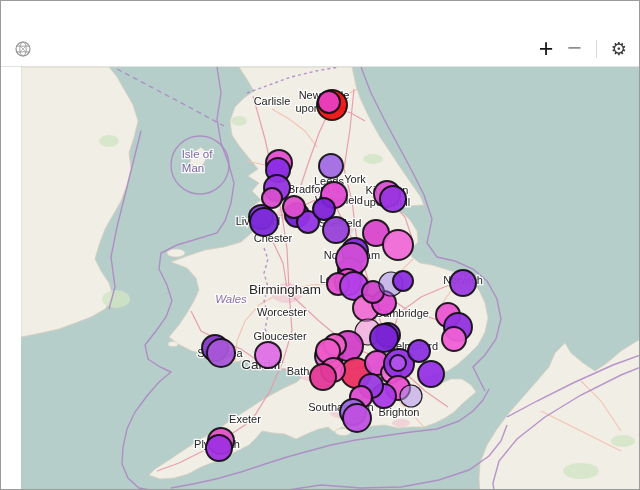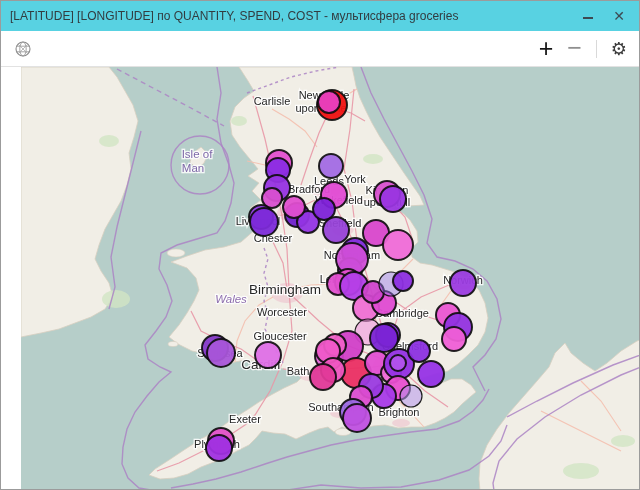--- a/index.html
+++ b/index.html
@@ -17,27 +17,20 @@
   .tb-divider{width:1px;height:18px;background:#d9d9d9;}
   .gear-btn{font-size:18px;color:#3c3c3c;cursor:pointer;line-height:1;}
   .map{position:absolute;left:0;top:66px;width:640px;height:424px;cursor:grab;padding-left:20px;}
   .map svg{display:block;}
   .map text{font-family:"Liberation Sans","DejaVu Sans",sans-serif;paint-order:stroke;stroke:#ffffff;stroke-width:2.6px;stroke-opacity:.85;}
 </style>
 </head>
 <body>
 
 <div class="window">
-  <div class="titlebar" style="background: rgb(88, 210, 226);">
-    <div class="title">[LATITUDE] [LONGITUDE] по QUANTITY, SPEND, COST - мультисфера groceries</div>
-    <div class="win-controls">
-      <div class="min-btn" title="Minimize"></div>
-      <div class="close-btn">✕</div>
-    </div>
-  </div>
 
   <div class="toolbar">
     <div class="globe-btn">
       <svg width="18" height="18" viewBox="0 0 18 18">
         <circle cx="9" cy="9" r="7" fill="none" stroke="#8a8a8a" stroke-width="1.1"></circle>
         <ellipse cx="9" cy="9" rx="3.2" ry="7" fill="none" stroke="#9a9a9a" stroke-width="0.9"></ellipse>
         <path d="M2.4 6.2 H15.6 M2.4 11.8 H15.6" fill="none" stroke="#9a9a9a" stroke-width="0.9"></path>
         <path d="M4 4 C7 7,11 11,14 14 M14 4 C11 7,7 11,4 14" fill="none" stroke="#aaaaaa" stroke-width="0.8"></path>
       </svg>
     </div>

